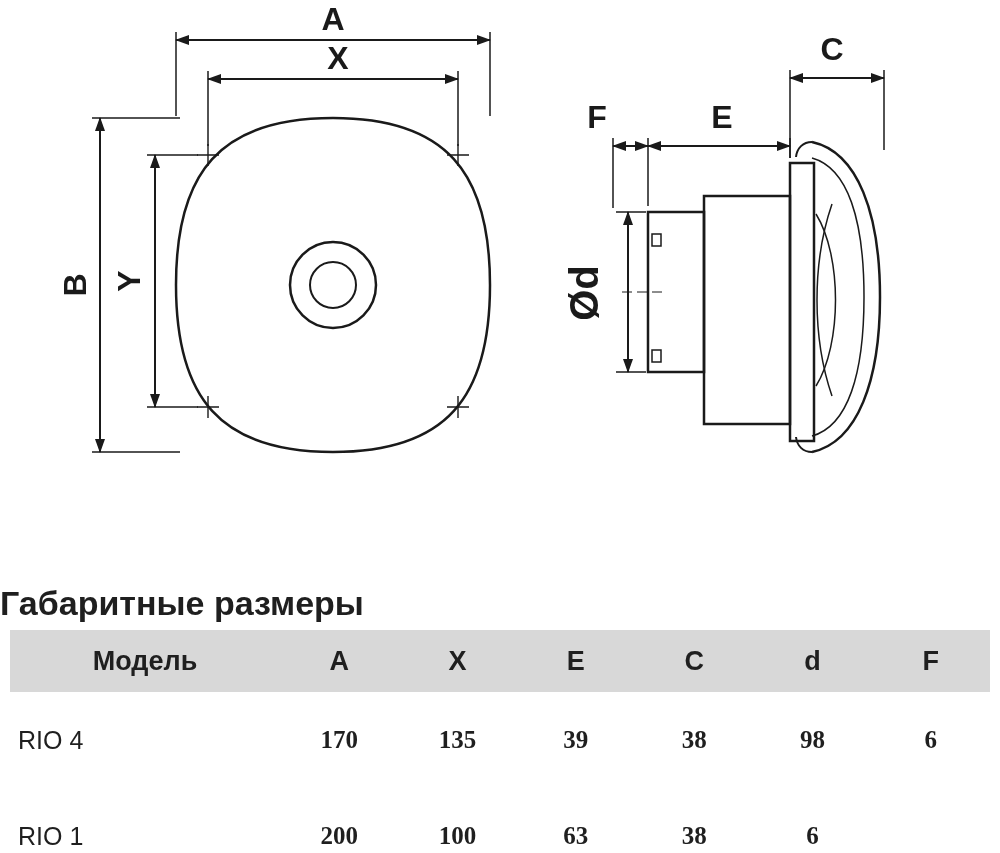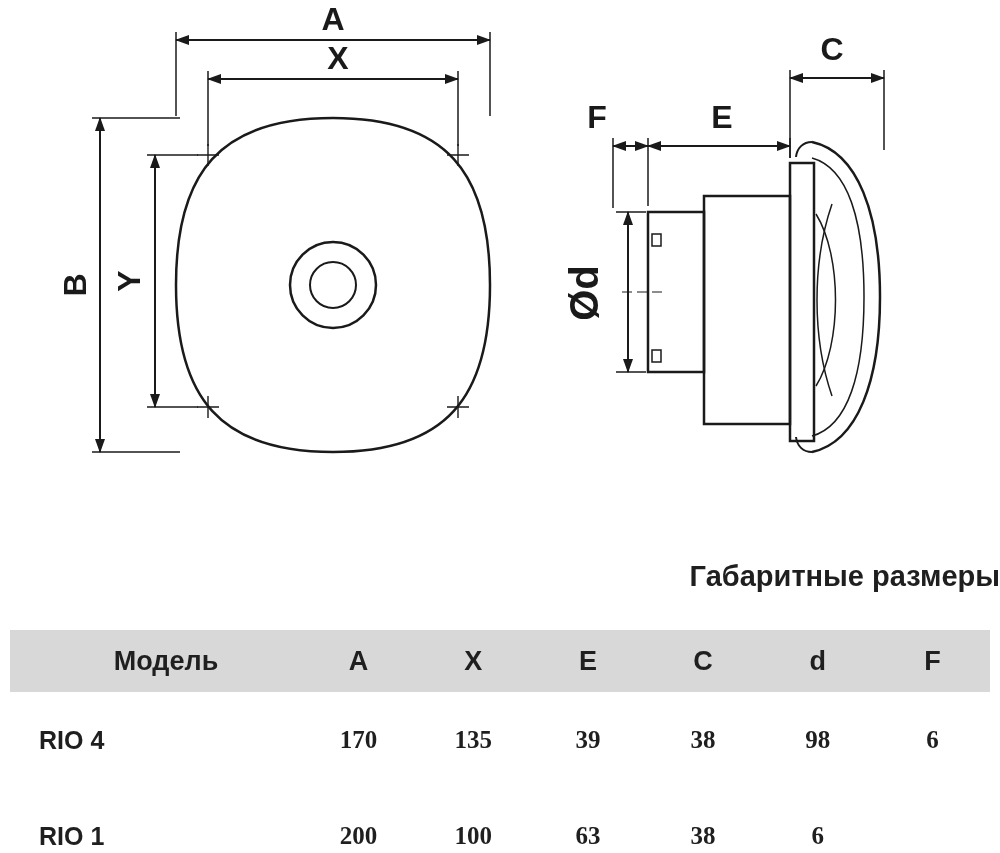--- a/index.html
+++ b/index.html
@@ -13,43 +13,42 @@
   }
   .drawing { position: absolute; top: 0; left: 0; }
   .dim-label {
     font-family: "Liberation Sans", sans-serif;
     font-weight: bold;
     font-size: 32px;
     fill: #1a1a1a;
   }
   .dim-label.big { font-size: 40px; }
   .title {
-    position: absolute; top: 560px; left: 0; width: 100%;
-    text-align: right;
-    font-size: 29px; font-weight: bold; margin: 0;
+    position: absolute; top: 584px; left: 0; width: 100%;
+    text-align: left;
+    font-size: 34px; font-weight: bold; margin: 0;
     color: #1f1f1f;
   }
   .dim-table { position: absolute; top: 630px; left: 10px; right: 10px; }
   .row {
     display: grid;
     grid-template-columns: 270px repeat(6, 1fr);
     align-items: center;
-    padding-left: 21px;
   }
   .row.header {
     height: 62px;
     background: #d8d8d8;
     font-weight: bold;
     font-size: 27px;
   }
   .row.data { height: 96px; background: #ffffff; font-size: 25px; }
   .cell { text-align: center; }
   .cell.num { font-weight: bold; font-family: Liberation Serif, serif; }
   .row.header .cell.model { text-align: center; }
-  .row.data .cell.model { text-align: left; padding-left: 8px; font-weight: bold; }
+  .row.data .cell.model { text-align: left; padding-left: 8px; font-weight: normal; }
 </style>
 </head>
 <body>
 
 <svg class="drawing" width="1000" height="560" viewBox="0 0 1000 560">
   <defs>
     <marker id="mL" markerWidth="14" markerHeight="10" refX="1" refY="5" markerUnits="userSpaceOnUse">
       <path d="M14,0 L0,5 L14,10 Z" fill="#1a1a1a"></path>
     </marker>
     <marker id="mR" markerWidth="14" markerHeight="10" refX="13" refY="5" markerUnits="userSpaceOnUse">

